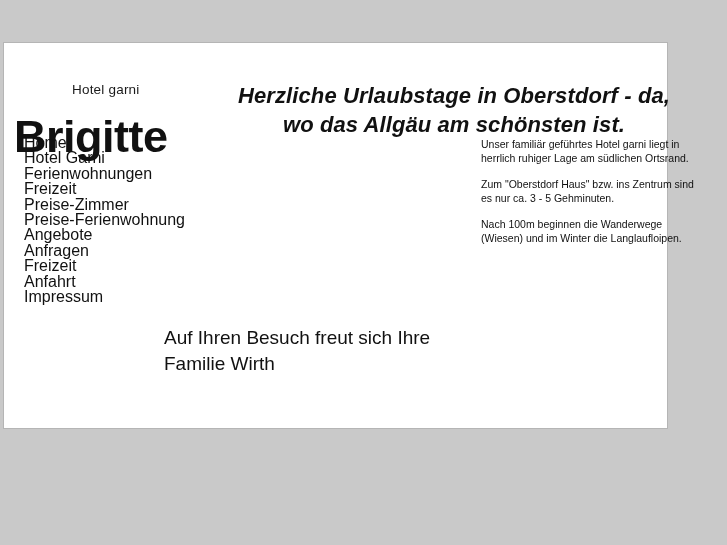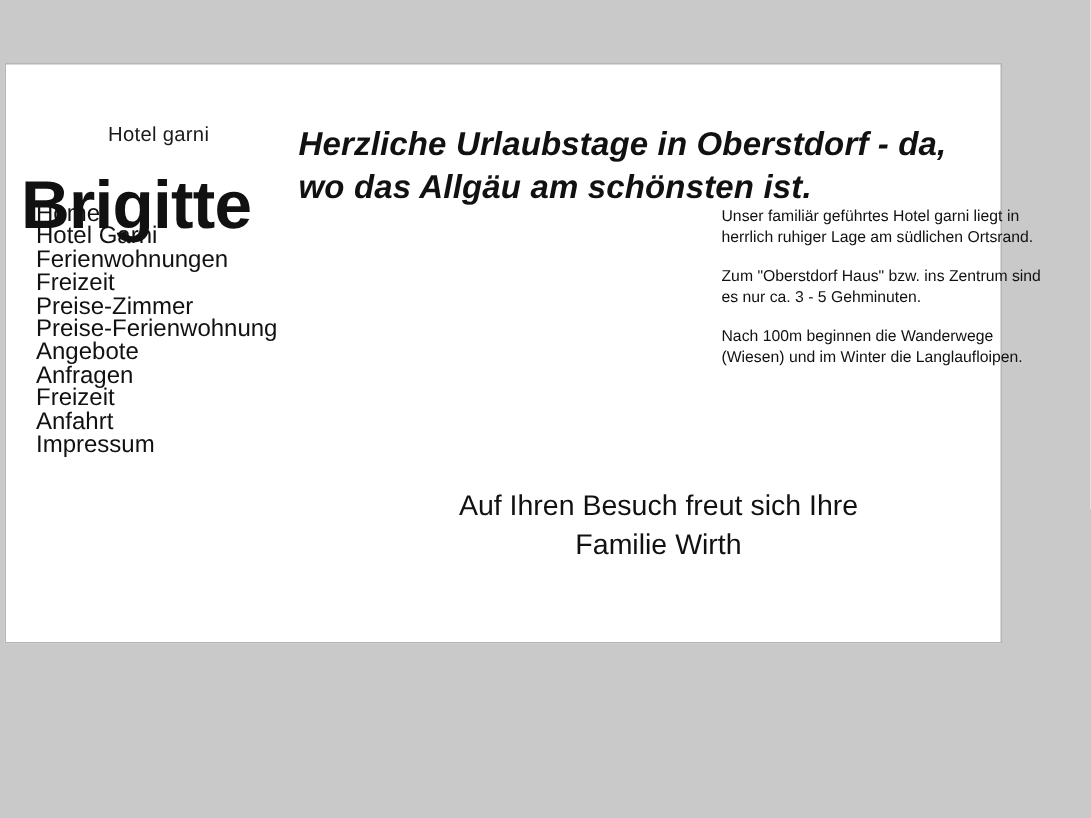--- a/index.html
+++ b/index.html
@@ -49,20 +49,21 @@
     color: #111111;
     letter-spacing: -0.5px;
     white-space: nowrap;
   }
   
   .headline {
     position: absolute;
     left: 195px;
     top: 38px;
     width: 510px;
+    text-align: center;
     font-size: 22px;
     font-weight: bold;
     font-style: italic;
     color: #111111;
     line-height: 1.33;
     letter-spacing: 0.1px;
   }
   
   .nav {
     position: absolute;
@@ -91,21 +92,20 @@
     font-size: 10.5px;
     line-height: 14px;
     color: #111111;
   }
   
   .closing {
     position: absolute;
     left: 160px;
     top: 282px;
     width: 550px;
-    text-align: center;
     font-size: 19px;
     color: #111111;
     line-height: 1.35;
   }
   .closing .line2 {
     display: block;
   }
 </style>
 </head>
 <body>

